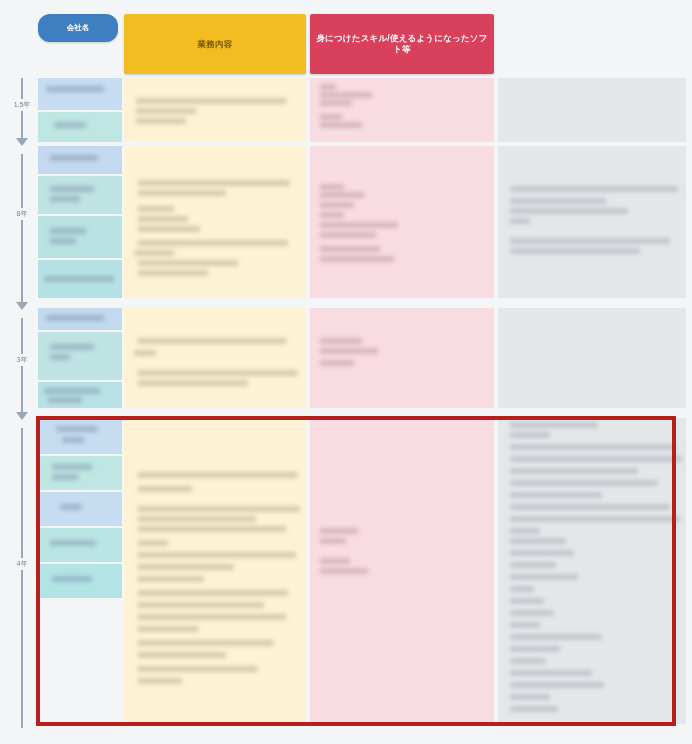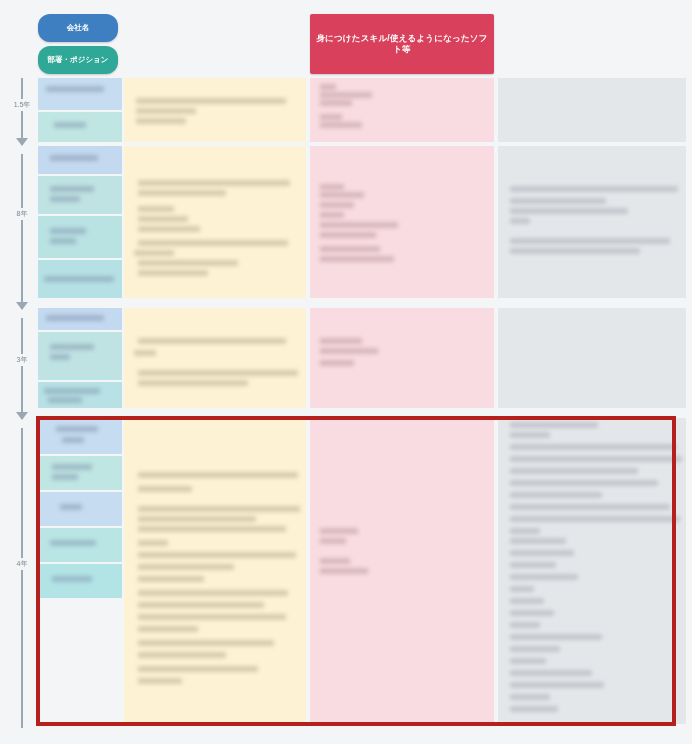--- a/index.html
+++ b/index.html
@@ -167,23 +167,23 @@
 </style>
 </head>
 <body style="background: rgb(244, 245, 247);">
 
 <div id="board">
 
   <div class="header-row">
 
     <div class="hdr-stack">
       <div class="hdr-sub company">会社名</div>
-      <div class="hdr-sub position">部署・ポジション</div>
-    </div>
-
+    </div>
+
+    <div class="hdr work">業務内容</div>
 
     <div class="hdr skills">身につけたスキル/使えるようになったソフト等</div>
 
   </div>
 
   <div class="timeline">
 
     <div class="tl-seg" style="top:4px;height:62px;"></div>
     <div class="tl-label" style="top:25px;">1.5年</div>
     <div class="tl-arrow" style="top:64px;"></div>

